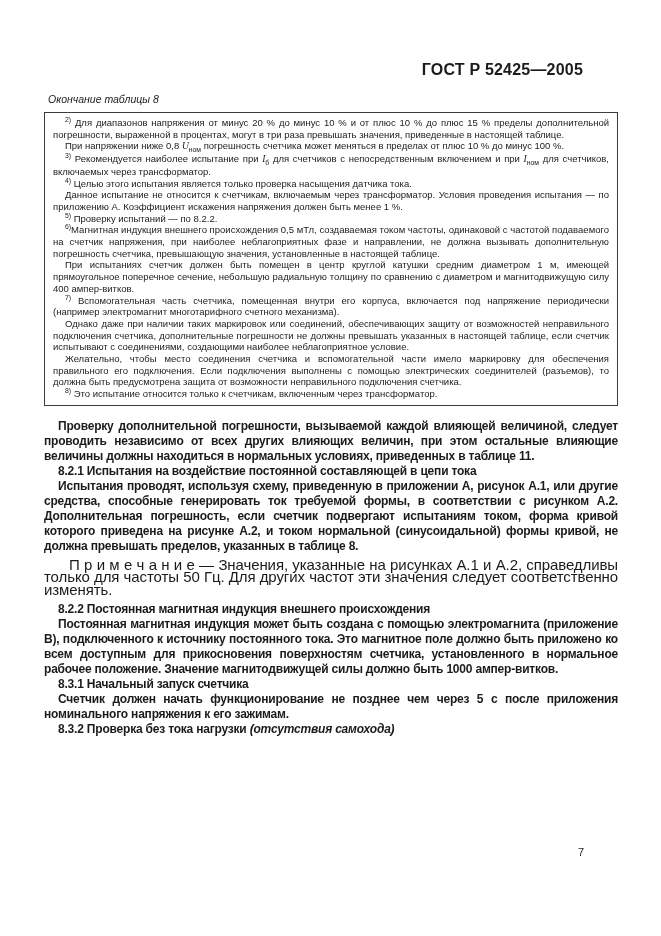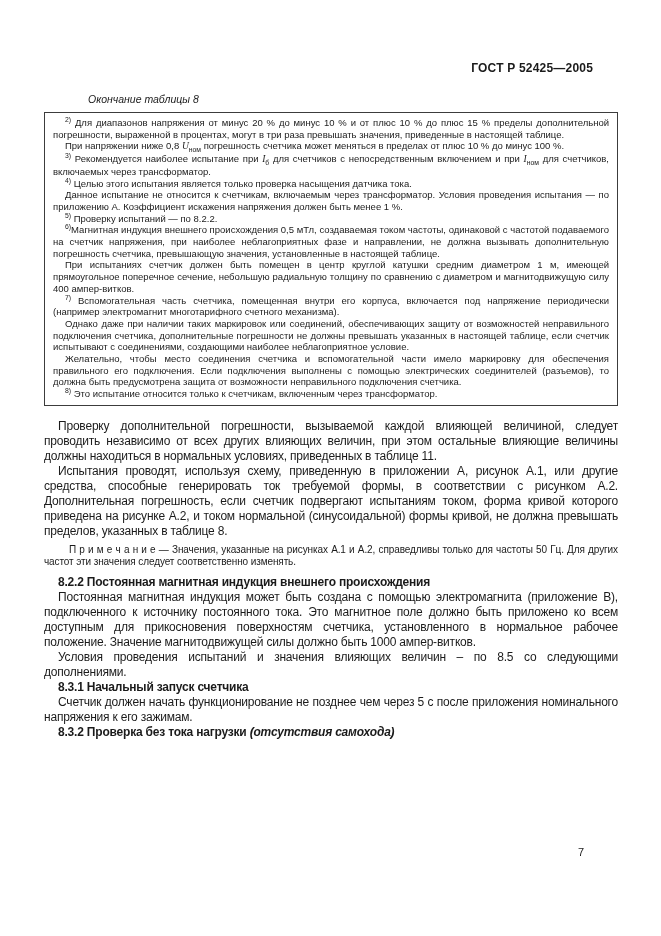--- a/index.html
+++ b/index.html
@@ -8,31 +8,30 @@
     background: #ffffff;
     color: #1b1b1b;
     font-family: "Liberation Sans", sans-serif;
     position: relative;
     overflow: hidden;
   }
   .page { position: absolute; inset: 0; }
 
   .doc-code {
     position: absolute;
-    top: 61px; right: 68px;
-    font-size: 12px; font-weight: bold;
+    top: 61px; right: 78px;
+    font-size: 16px; font-weight: bold;
     letter-spacing: 0.2px;
     white-space: nowrap;
   }
   .table-caption {
     position: absolute;
     top: 93px; left: 48px;
     font-size: 10.5px; font-style: italic;
     white-space: nowrap;
-    margin-left: 40px;
   }
 
   .content {
     position: absolute;
     top: 112px; left: 44px; width: 574px;
   }
 
   .fnbox {
     box-sizing: border-box;
     width: 574px;
@@ -50,24 +49,25 @@
   }
 
   .bodytext p { margin: 0; }
   .bodytext p.body,
   .bodytext p.h {
     font-size: 12px;
     line-height: 15px;
     text-align: justify;
     text-indent: 14px;
     letter-spacing: -0.2px;
+    font-weight: bold;
   }
   .bodytext p.h { font-weight: bold; }
   .bodytext p.note {
-    font-size: 10px;
+    font-size: 15px;
     line-height: 12.5px;
     text-align: justify;
     text-indent: 25px;
     letter-spacing: -0.1px;
     margin: 5px 0 6px 0;
   }
 
   sup, sub { font-size: 0.72em; line-height: 0; }
   sup { vertical-align: super; }
   sub { vertical-align: sub; }
@@ -100,25 +100,25 @@
         <p class="fn"><sup>6)</sup><span>Магнитная индукция внешнего происхождения 0,5 мТл, создаваемая током частоты, одинаковой с частотой подаваемого на счетчик напряжения, при наиболее неблагоприятных фазе и направлении, не должна вызывать дополнительную погрешность счетчика, превышающую значения, установленные в настоящей таблице.</span></p>
         <p class="fn"><span>При испытаниях счетчик должен быть помещен в центр круглой катушки средним диаметром 1 м, имеющей прямоугольное поперечное сечение, небольшую радиальную толщину по сравнению с диаметром и магнитодвижущую силу 400 ампер-витков.</span></p>
         <p class="fn"><sup>7)</sup><span> Вспомогательная часть счетчика, помещенная внутри его корпуса, включается под напряжение периодически (например электромагнит многотарифного счетного механизма).</span></p>
         <p class="fn"><span>Однако даже при наличии таких маркировок или соединений, обеспечивающих защиту от возможностей неправильного подключения счетчика, дополнительные погрешности не должны превышать указанных в настоящей таблице, если счетчик испытывают с соединениями, создающими наиболее неблагоприятное условие.</span></p>
         <p class="fn"><span>Желательно, чтобы место соединения счетчика и вспомогательной части имело маркировку для обеспечения правильного его подключения. Если подключения выполнены с помощью электрических соединителей (разъемов), то должна быть предусмотрена защита от возможности неправильного подключения счетчика.</span></p>
         <p class="fn"><sup>8)</sup><span> Это испытание относится только к счетчикам, включенным через трансформатор.</span></p>
       </div>
 
     <div class="bodytext">
         <p class="body"><span>Проверку дополнительной погрешности, вызываемой каждой влияющей величиной, следует проводить независимо от всех других влияющих величин, при этом остальные влияющие величины должны находиться в нормальных условиях, приведенных в таблице 11.</span></p>
+        <p class="h"><span>8.2.1 Испытания на воздействие постоянной составляющей в цепи тока</span></p>
         <p class="body"><span>Испытания проводят, используя схему, приведенную в приложении А, рисунок А.1, или другие средства, способные генерировать ток требуемой формы, в соответствии с рисунком А.2. Дополнительная погрешность, если счетчик подвергают испытаниям током, форма кривой которого приведена на рисунке А.2, и током нормальной (синусоидальной) формы кривой, не должна превышать пределов, указанных в таблице 8.</span></p>
         <p class="note"><span>П р и м е ч а н и е — Значения, указанные на рисунках А.1 и А.2, справедливы только для частоты 50 Гц. Для других частот эти значения следует соответственно изменять.</span></p>
         <p class="h"><span>8.2.2 Постоянная магнитная индукция внешнего происхождения</span></p>
         <p class="body"><span>Постоянная магнитная индукция может быть создана с помощью электромагнита (приложение В), подключенного к источнику постоянного тока. Это магнитное поле должно быть приложено ко всем доступным для прикосновения поверхностям счетчика, установленного в нормальное рабочее положение. Значение магнитодвижущей силы должно быть 1000 ампер-витков.</span></p>
-        <p class="body"><span>Условия проведения испытаний и значения влияющих величин – по 8.5 со следующими дополнениями.</span></p>
         <p class="h"><span>8.3.1 Начальный запуск счетчика</span></p>
         <p class="body"><span>Счетчик должен начать функционирование не позднее чем через 5 с после приложения номинального напряжения к его зажимам.</span></p>
         <p class="h"><span>8.3.2 Проверка без тока нагрузки </span><b class="bi">(отсутствия самохода)</b></p>
       </div>
   </div>
 
   <div class="page-number">7</div>
 
 </div>
 

